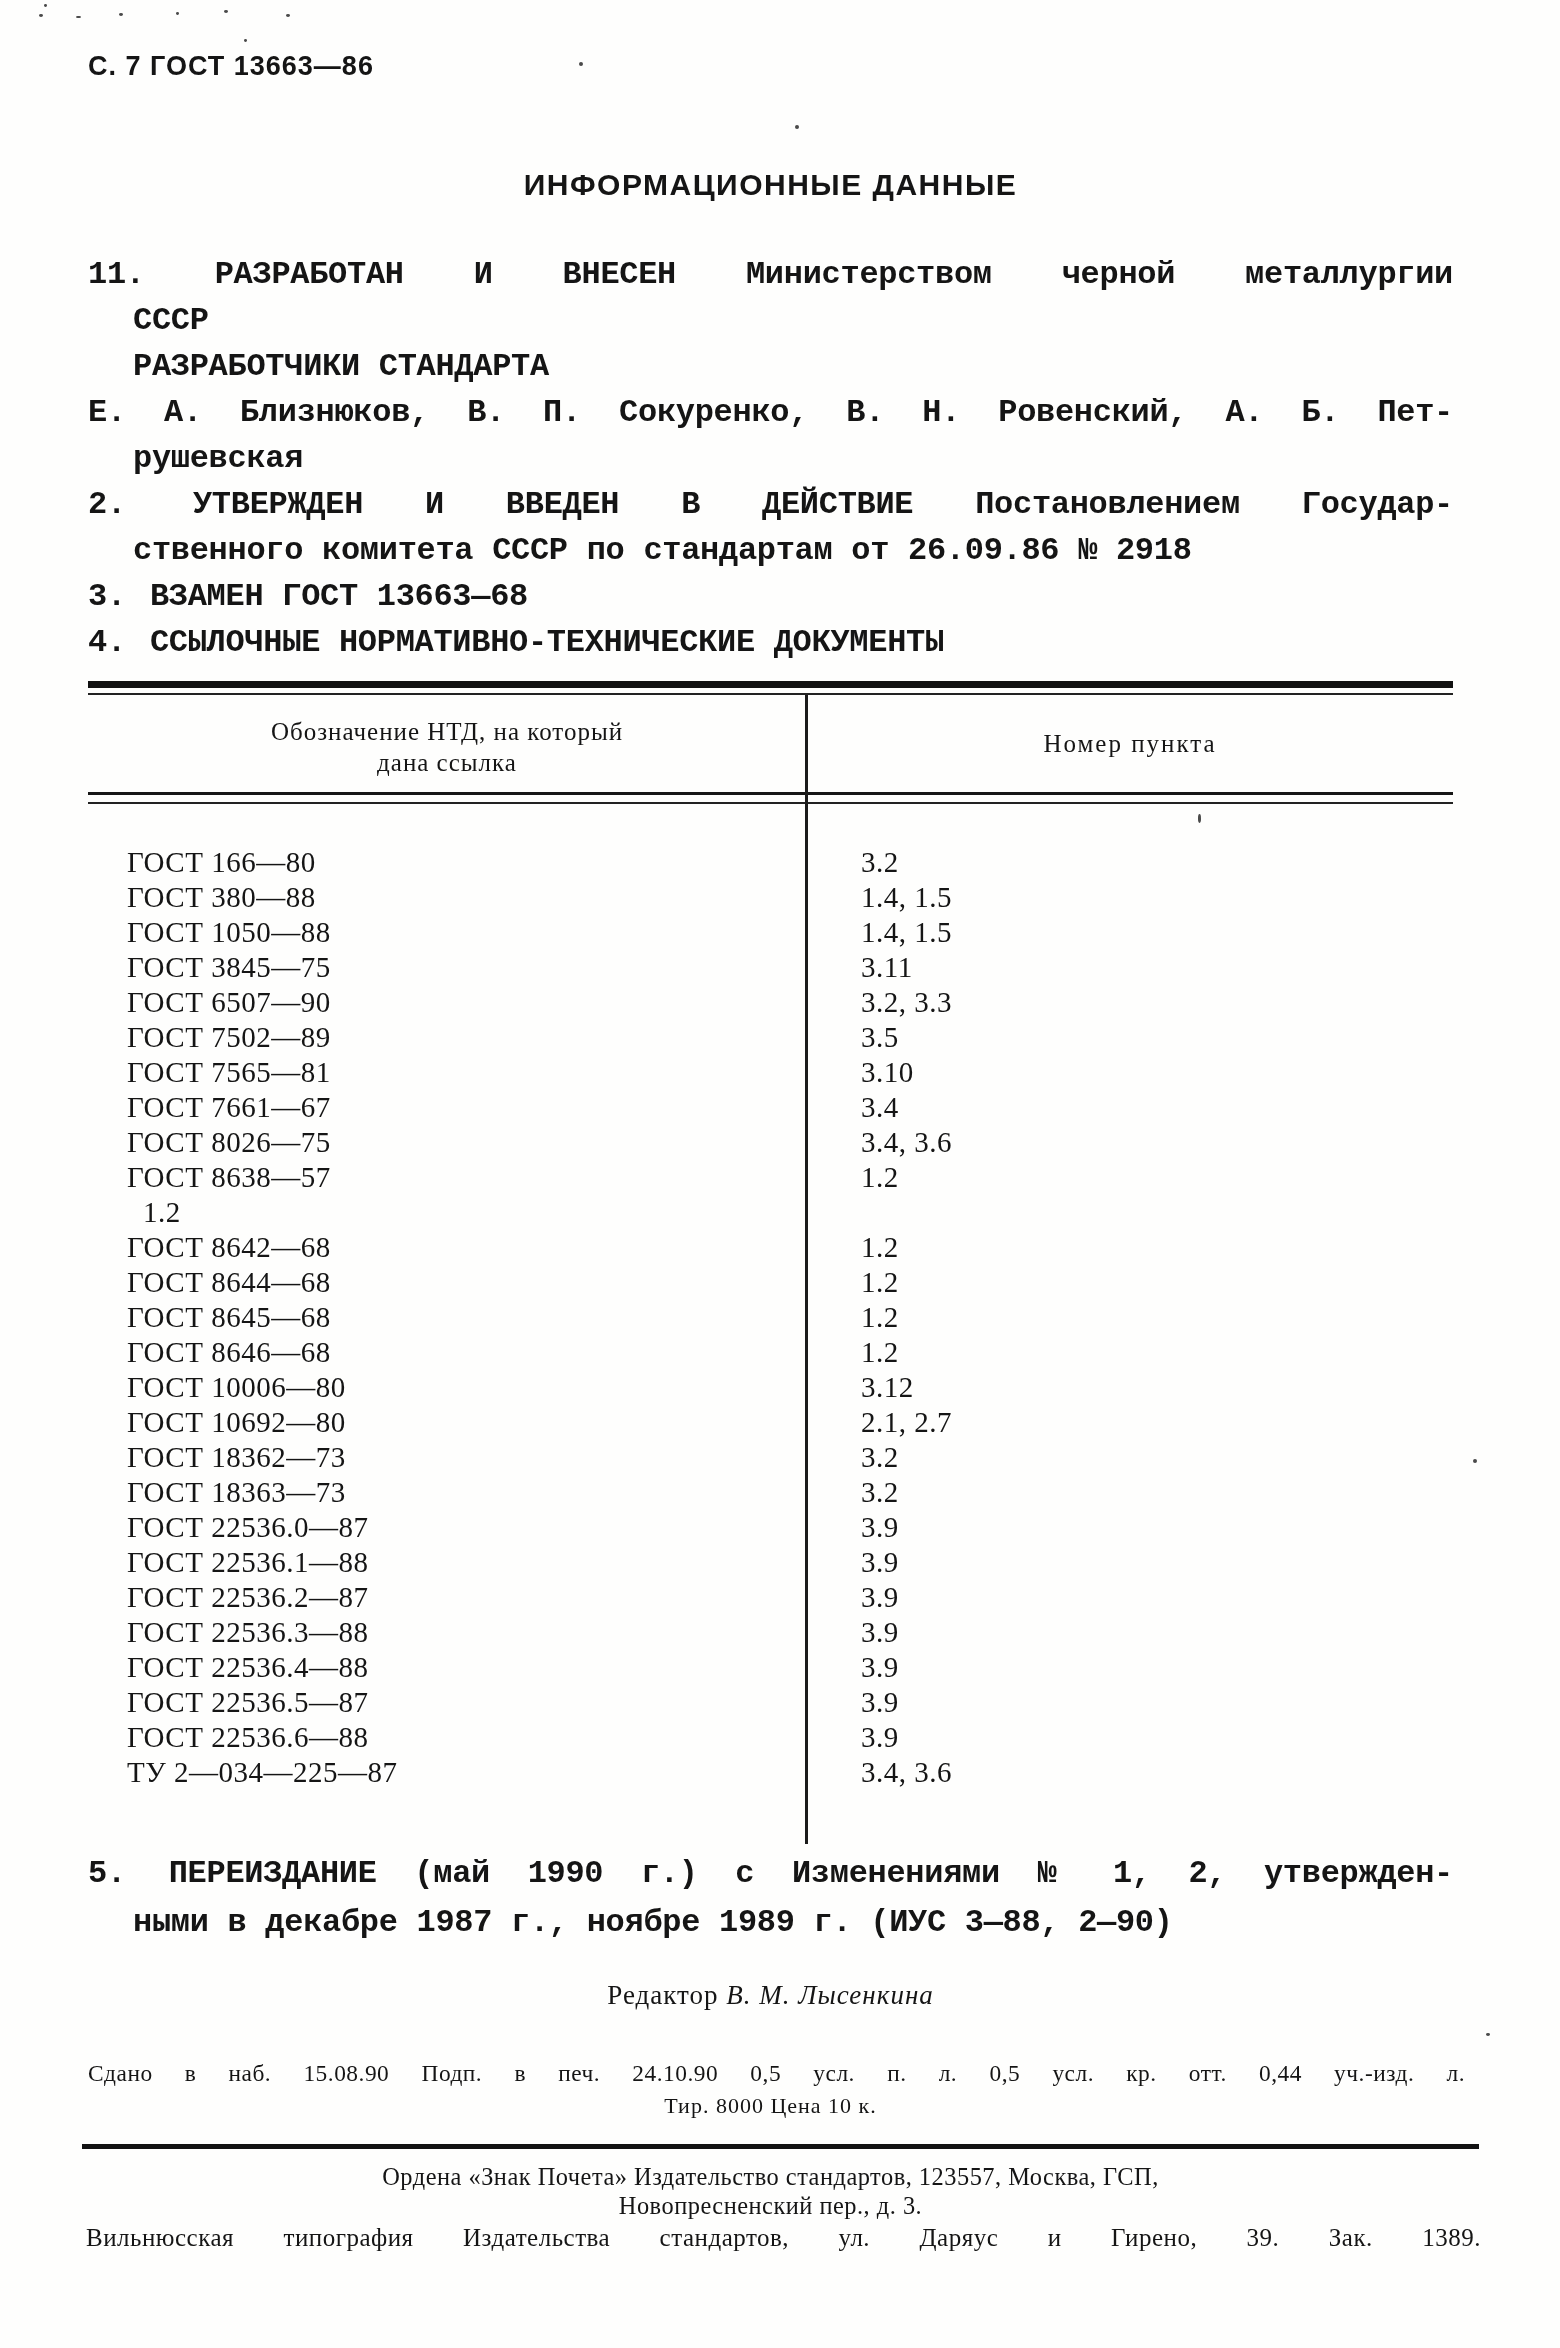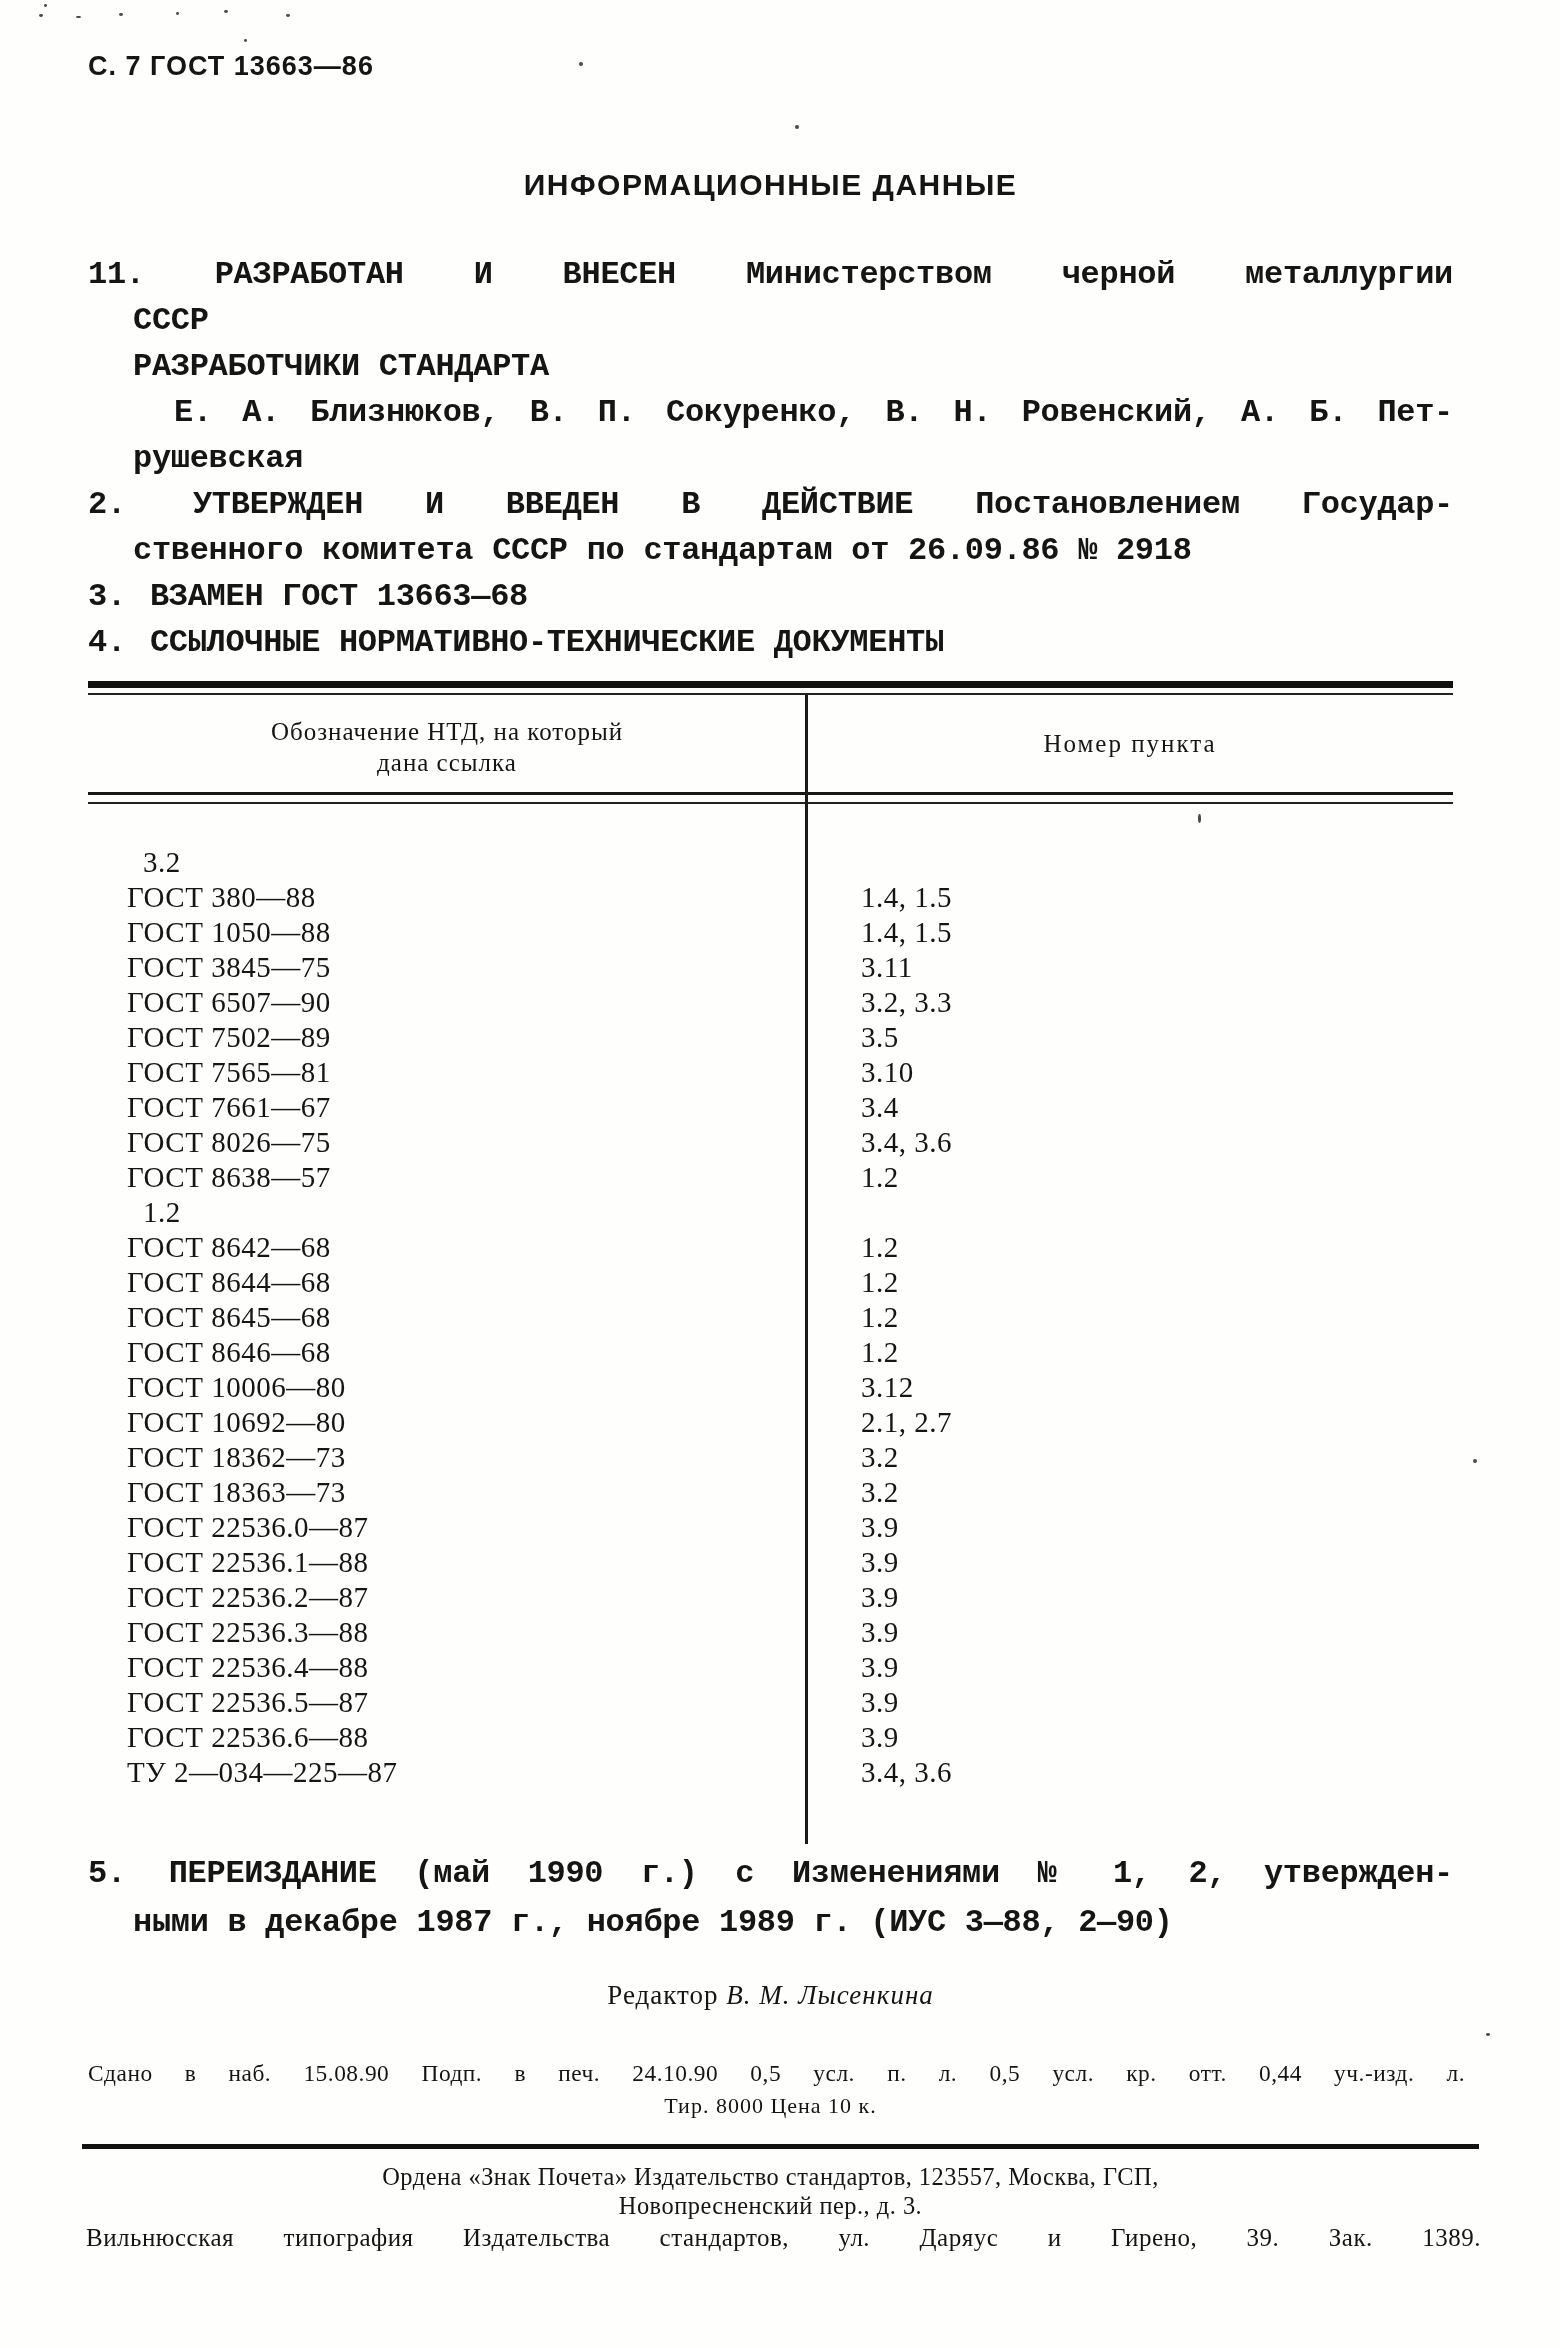--- a/index.html
+++ b/index.html
@@ -16,21 +16,21 @@
 
   
   .page-header{top:51px;left:88px;font-size:27px;letter-spacing:1px;}
   .doc-title{top:168px;left:88px;width:1365px;font-size:30px;letter-spacing:1.5px;text-align:center;}
 
   
   .info-list{top:252px;left:88px;width:1365px;}
   .b-line{font-family:Liberation Mono, monospace;font-weight:bold;font-size:32px;line-height:46px;letter-spacing:-0.3px;}
   .num{display:inline-block;min-width:43px;}
   .ind{margin-left:45px;}
-  .ind2{margin-left:86px;}
+  .ind2{}
 
   
   .ref-table{top:681px;left:88px;width:1365px;height:1162px;}
   .t-toprule{position:absolute;top:0;left:0;width:1365px;height:6.8px;background:#111;}
   .t-toprule2{position:absolute;top:11.7px;left:0;width:1365px;height:2px;background:#222;}
   .t-midrule{position:absolute;top:111px;left:0;width:1365px;height:2.9px;background:#161616;}
   .t-midrule2{position:absolute;top:121px;left:0;width:1365px;height:2px;background:#222;}
   .t-vline{position:absolute;top:13.7px;left:717px;width:2.9px;height:1149px;background:#1b1b1b;}
   .t-h-left{position:absolute;top:35px;left:0;width:718px;text-align:center;
             font-size:25px;line-height:31px;letter-spacing:1px;}
@@ -101,20 +101,21 @@
     <div class="t-h-left">
       <div>Обозначение НТД, на который</div>
       <div>дана ссылка</div>
     </div>
     <div class="t-h-right">Номер пункта</div>
     <div class="t-midrule"></div>
     <div class="t-midrule2"></div>
     <div class="t-vline"></div>
     <div class="t-body">
         <div class="t-row">
+          <div class="t-c1">ГОСТ 166—80</div>
           <div class="t-c2">3.2</div>
         </div>
         <div class="t-row">
           <div class="t-c1">ГОСТ 380—88</div>
           <div class="t-c2">1.4, 1.5</div>
         </div>
         <div class="t-row">
           <div class="t-c1">ГОСТ 1050—88</div>
           <div class="t-c2">1.4, 1.5</div>
         </div>

